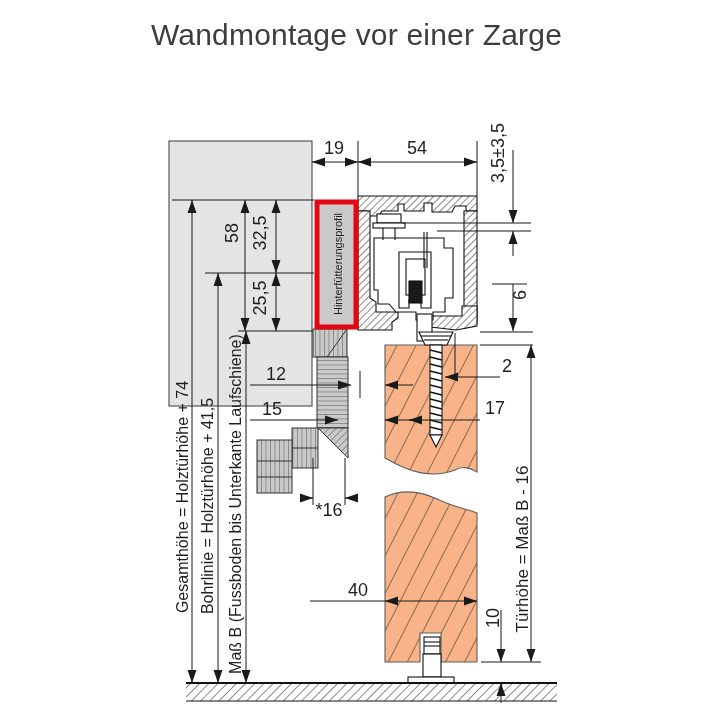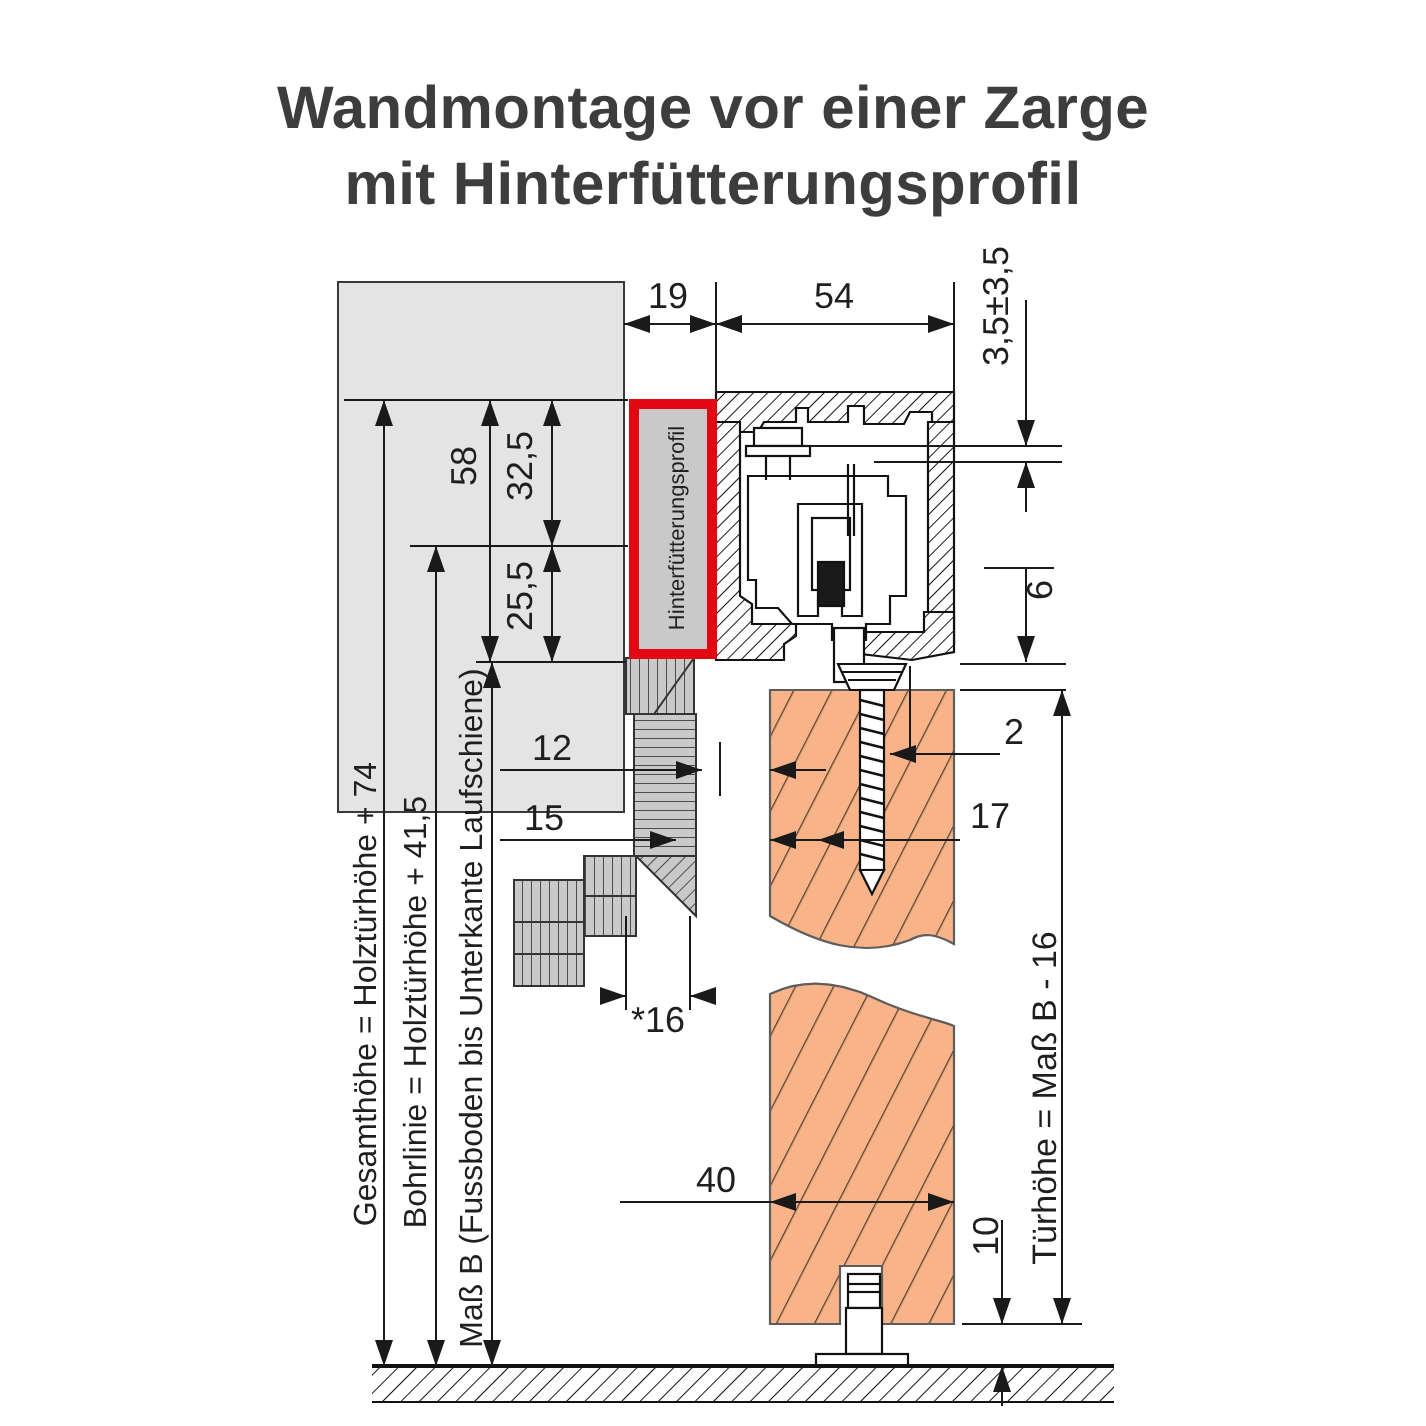--- a/index.html
+++ b/index.html
@@ -1,34 +1,33 @@
 <!DOCTYPE html>
 <html><head>
 <meta charset="utf-8">
 <style>
   html,body{margin:0;padding:0;background:#ffffff;}
   .page{position:relative;width:713px;height:713px;background:#fff;overflow:hidden;
         font-family:"Liberation Sans", sans-serif;}
   .title{position:absolute;top:16px;left:0;width:100%;text-align:center;
-         font-weight:bold;font-size:30px;line-height:38px;color:#3d3d3d;letter-spacing:0.2px;margin-top:20px;}
+         font-weight:normal;font-size:30px;line-height:38px;color:#3d3d3d;letter-spacing:0.2px;}
   svg{position:absolute;top:0;left:0;}
   svg text{font-family:"Liberation Sans", sans-serif;fill:#1f1f1f;}
   .dim{font-size:18px;}
   .dimsmall{font-size:11px;}
   .dimlabel{font-size:16px;}
   .dimlabel2{font-size:17px;}
 </style>
 </head>
 <body>
 
 <div class="page">
 
   <div class="title" style="color: rgb(61, 61, 61);">
     <div>Wandmontage vor einer Zarge</div>
-    <div>mit Hinterfütterungsprofil</div>
   </div>
 
   <svg width="713" height="713" viewBox="0 0 713 713">
     <defs>
       <pattern id="hatchAlu" width="5" height="9" patternUnits="userSpaceOnUse" patternTransform="rotate(45)">
         <rect width="5" height="9" fill="#ffffff"></rect>
         <path d="M0,0 V9" stroke="#141414" stroke-width="1"></path>
       </pattern>
       <pattern id="hatchDoor" width="17" height="24" patternUnits="userSpaceOnUse" patternTransform="rotate(27)">
         <rect width="17" height="24" fill="#f8b488"></rect>

